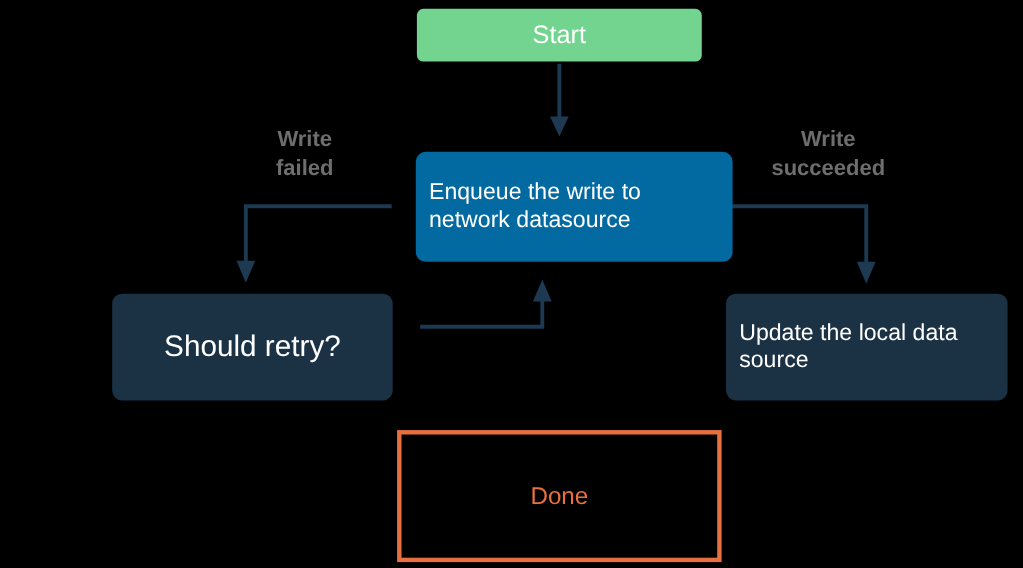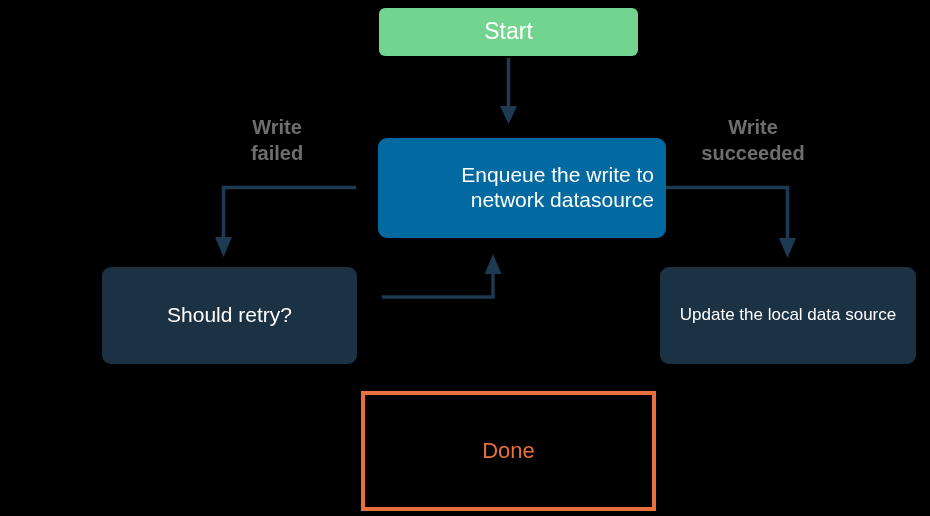--- a/index.html
+++ b/index.html
@@ -13,21 +13,21 @@
     height: 516px;
     background: #000000;
     overflow: hidden;
     font-family: "Liberation Sans", sans-serif;
   }
   .node {
     position: absolute;
     display: flex;
     align-items: center;
     justify-content: center;
-    text-align: right;
+    text-align: left;
     box-sizing: border-box;
     line-height: 1.18;
   }
   .node-start {
     left: 379px;
     top: 8px;
     width: 259px;
     height: 48px;
     background: #72d48f;
     border-radius: 6px;
@@ -47,32 +47,32 @@
     padding: 0 12px;
   }
   .node-retry {
     left: 102px;
     top: 267px;
     width: 255px;
     height: 97px;
     background: #1b3245;
     border-radius: 9px;
     color: #ffffff;
-    font-size: 21px;
+    font-size: 27px;
     padding: 0 12px;
   }
   .node-update {
     left: 660px;
     top: 267px;
     width: 256px;
     height: 97px;
     background: #1b3245;
     border-radius: 9px;
     color: #ffffff;
-    font-size: 17px;
+    font-size: 21px;
     padding: 0 12px;
   }
   .node-done {
     left: 361px;
     top: 391px;
     width: 295px;
     height: 120px;
     background: transparent;
     border: 4px solid #e8703f;
     border-radius: 0;

